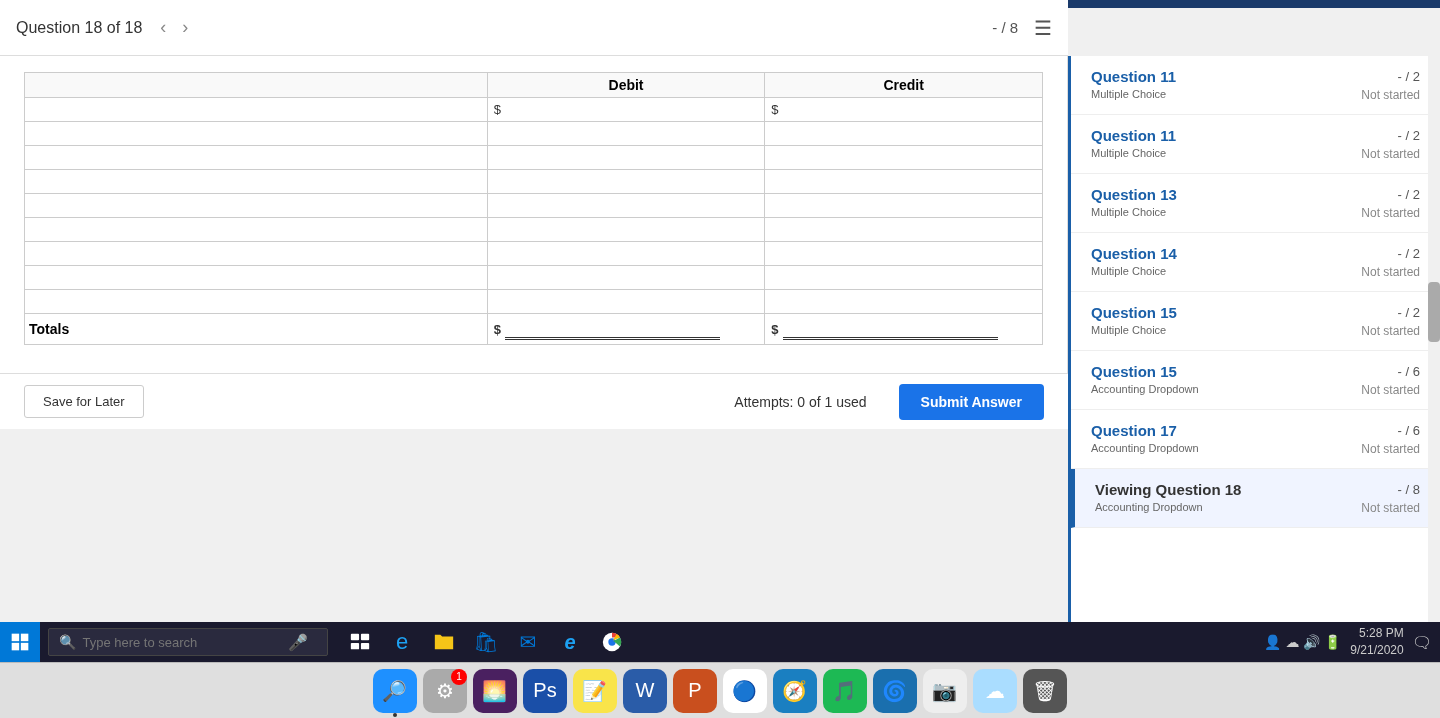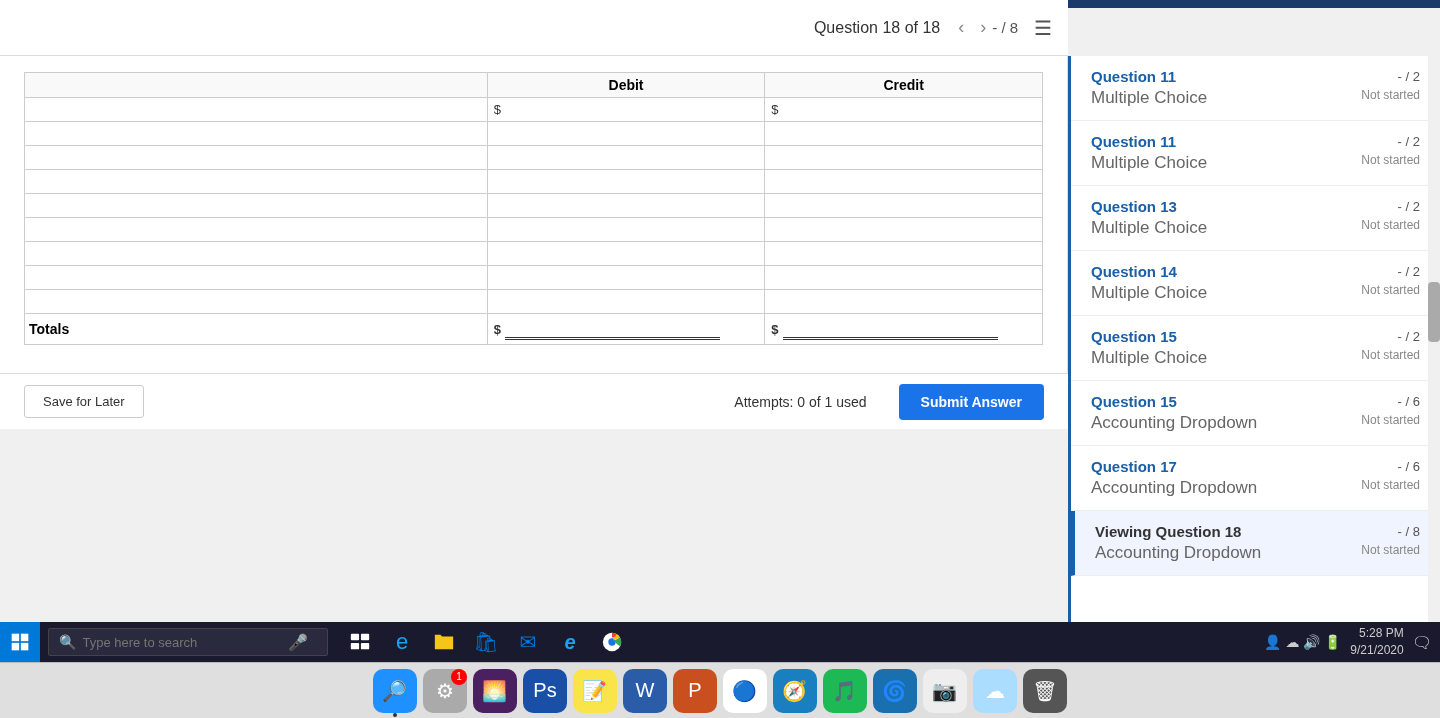--- a/index.html
+++ b/index.html
@@ -2,21 +2,21 @@
 <html><head>
   <meta charset="utf-8">
   <style>
     * { box-sizing: border-box; margin: 0; padding: 0; }
     body { font-family: Arial, sans-serif; background: #f0f0f0; width: 1440px; height: 718px; overflow: hidden; }
 
     
     .top-bar {
       display: flex;
       align-items: center;
-      justify-content: flex-end;
+      justify-content: space-between;
       background: #fff;
       border-bottom: 1px solid #ddd;
       padding: 0 16px;
       height: 56px;
       width: 1068px;
     }
     .top-bar-left {
       display: flex;
       align-items: center;
       gap: 12px;
@@ -175,21 +175,21 @@
       color: #555;
       font-size: 13px;
     }
     .sidebar-item-sub {
       display: flex;
       justify-content: space-between;
       margin-top: 3px;
     }
     .sidebar-item-type {
       color: #666;
-      font-size: 17px;
+      font-size: 11px;
     }
     .sidebar-item-status {
       color: #888;
       font-size: 12px;
     }
     .sidebar-item.viewing {
       background: #f0f4ff;
       border-left: 4px solid #1a5fa8;
     }
     .sidebar-item.viewing .sidebar-item-title {

